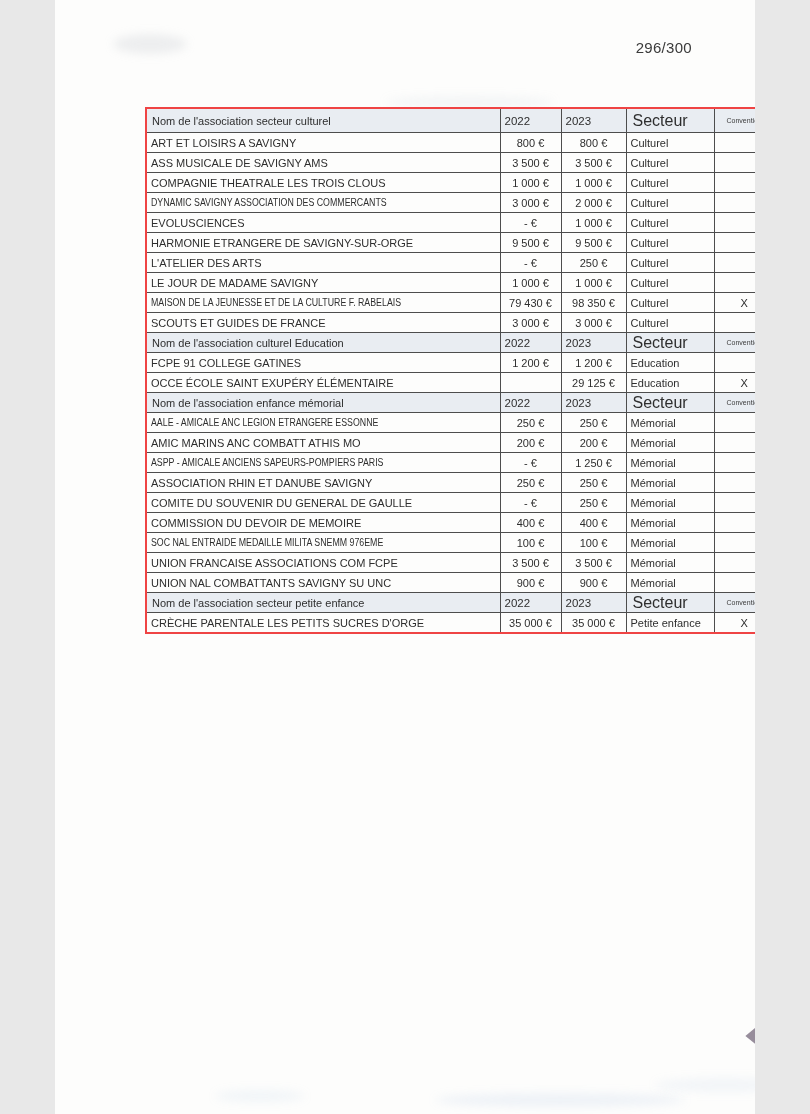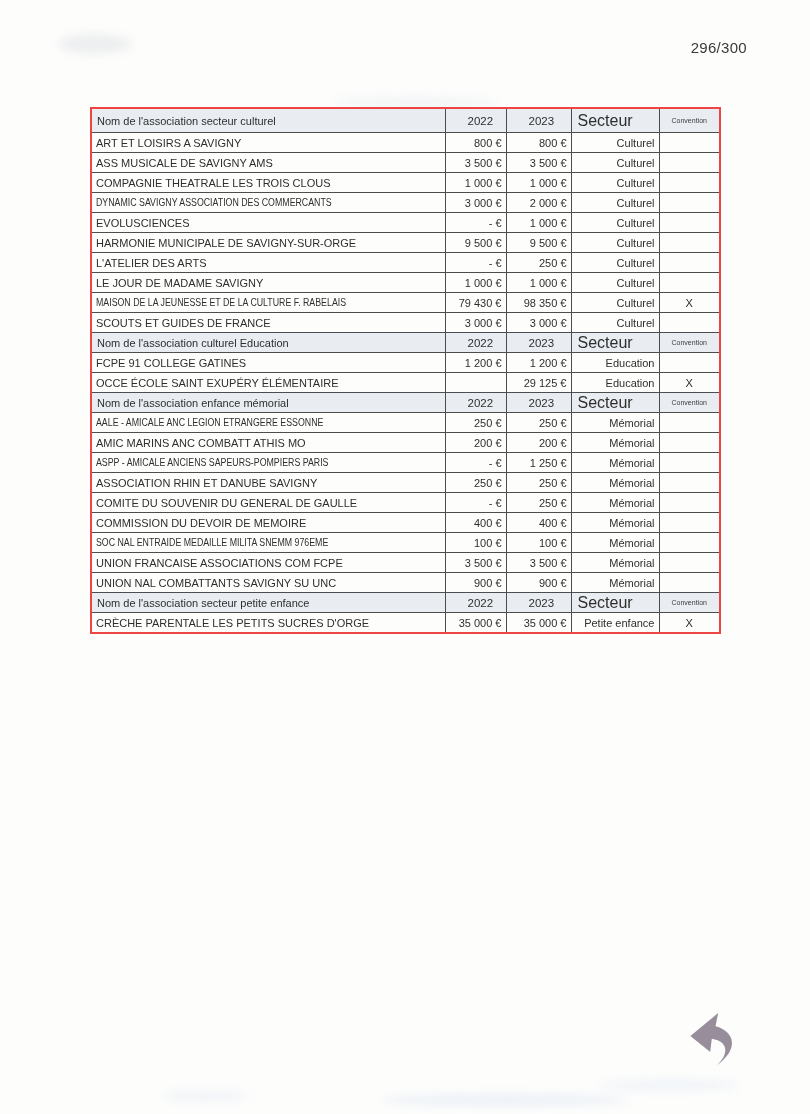--- a/index.html
+++ b/index.html
@@ -1,17 +1,17 @@
 <!DOCTYPE html>
 <html><head>
 <meta charset="utf-8">
 <style>
   html,body { margin:0; padding:0; background:#e8e8e8; }
   .page {
-    position:relative; width:810px; height:1114px; margin:0 auto;
+    position:relative; width:700px; height:1114px; margin:0 auto;
     background:#fdfdfc; overflow:hidden;
     font-family:"Liberation Sans", sans-serif; color:#2e2e2e;
   }
   
   .blob { position:absolute; border-radius:50%; filter:blur(5px); pointer-events:none; }
   .blob.b1 { left:58px;  top:34px;   width:74px;  height:20px; background:rgba(175,180,190,.20); }
   .blob.b2 { left:380px; top:1093px; width:250px; height:14px; background:rgba(150,180,220,.14); }
   .blob.b3 { left:160px; top:1090px; width:90px;  height:12px; background:rgba(150,180,220,.11); }
   .blob.b4 { left:600px; top:1078px; width:140px; height:14px; background:rgba(150,180,220,.10); }
   .blob.b5 { left:330px; top:96px;   width:170px; height:12px; background:rgba(160,175,200,.10); }
@@ -28,23 +28,23 @@
   }
   table.subsidy td {
     border:1px solid #4d4d4d; padding:0 4px;
     white-space:nowrap; overflow:hidden;
     height:19px; line-height:18px; font-size:11px; color:#2e2e2e;
   }
   tr.sec-header td { background:#e9edf2; }
   tr.sec-header.first td { height:23px; line-height:22px; }
   td.c-name { text-align:left; padding-left:12px; font-size:11.5px; }
   tr.sec-header td.c-name { padding-left:5px; font-size:11px; }
-  td.c-year { text-align:right; padding-right:5px; }
-  tr.sec-header td.c-year { text-align:left; padding-left:22px; font-size:11.5px; }
-  td.c-sect { text-align:right; }
+  td.c-year { text-align:center; padding-right:5px; }
+  tr.sec-header td.c-year { text-align:left; padding-left:4px; font-size:11.5px; }
+  td.c-sect { text-align:left; }
   tr.sec-header td.c-sect { text-align:left; padding-left:6px; font-size:16px; }
   td.c-conv { text-align:center; }
   tr.sec-header td.c-conv { font-size:7px; color:#3c3c3c; text-align:center; }
   span.cond {
     display:inline-block; font-size:10px;
     transform:scaleX(.88); transform-origin:left center;
   }
   .back-arrow { position:absolute; left:688px; top:1012px; width:54px; height:57px; }
 </style>
 </head>
@@ -104,21 +104,21 @@
           <td class="c-conv"></td>
         </tr>
         <tr>
           <td class="c-name">EVOLUSCIENCES</td>
           <td class="c-year">-   €</td>
           <td class="c-year">1 000 €</td>
           <td class="c-sect">Culturel</td>
           <td class="c-conv"></td>
         </tr>
         <tr>
-          <td class="c-name">HARMONIE MUNICIPALE DE SAVIGNY-SUR-ORGE</td>
+          <td class="c-name">HARMONIE ETRANGERE DE SAVIGNY-SUR-ORGE</td>
           <td class="c-year">9 500 €</td>
           <td class="c-year">9 500 €</td>
           <td class="c-sect">Culturel</td>
           <td class="c-conv"></td>
         </tr>
         <tr>
           <td class="c-name">L'ATELIER DES ARTS</td>
           <td class="c-year">-   €</td>
           <td class="c-year">250 €</td>
           <td class="c-sect">Culturel</td>

